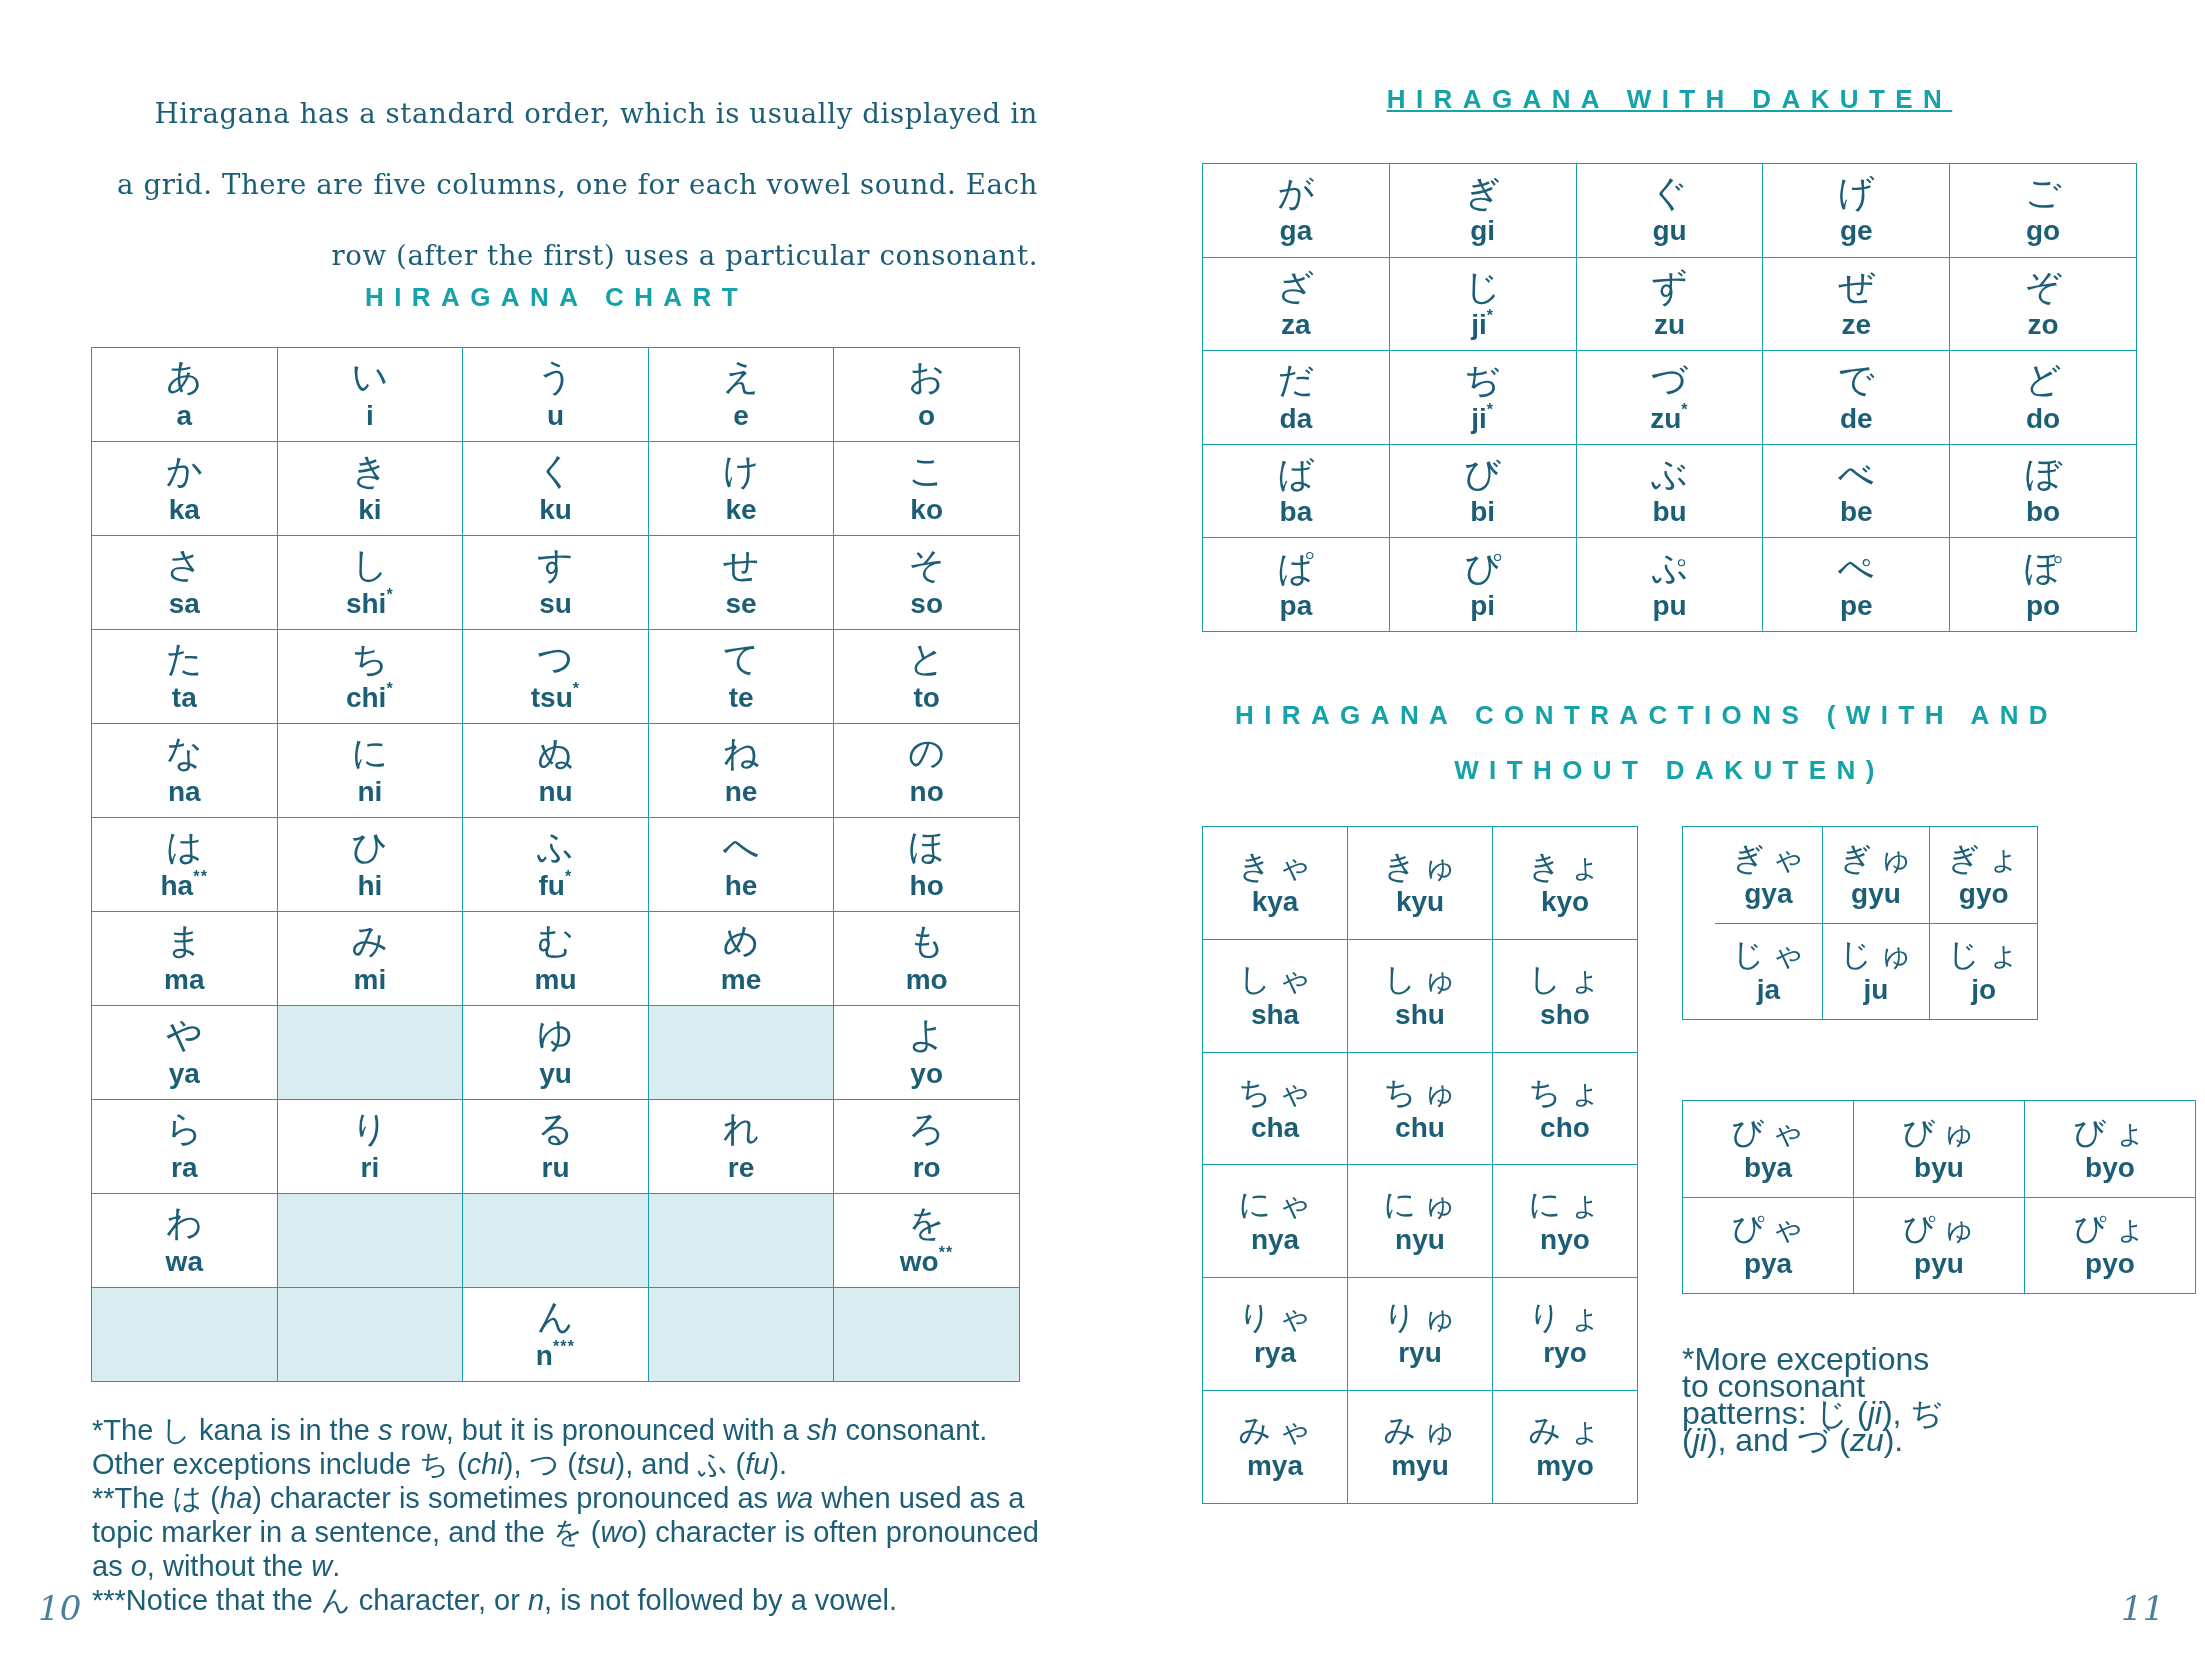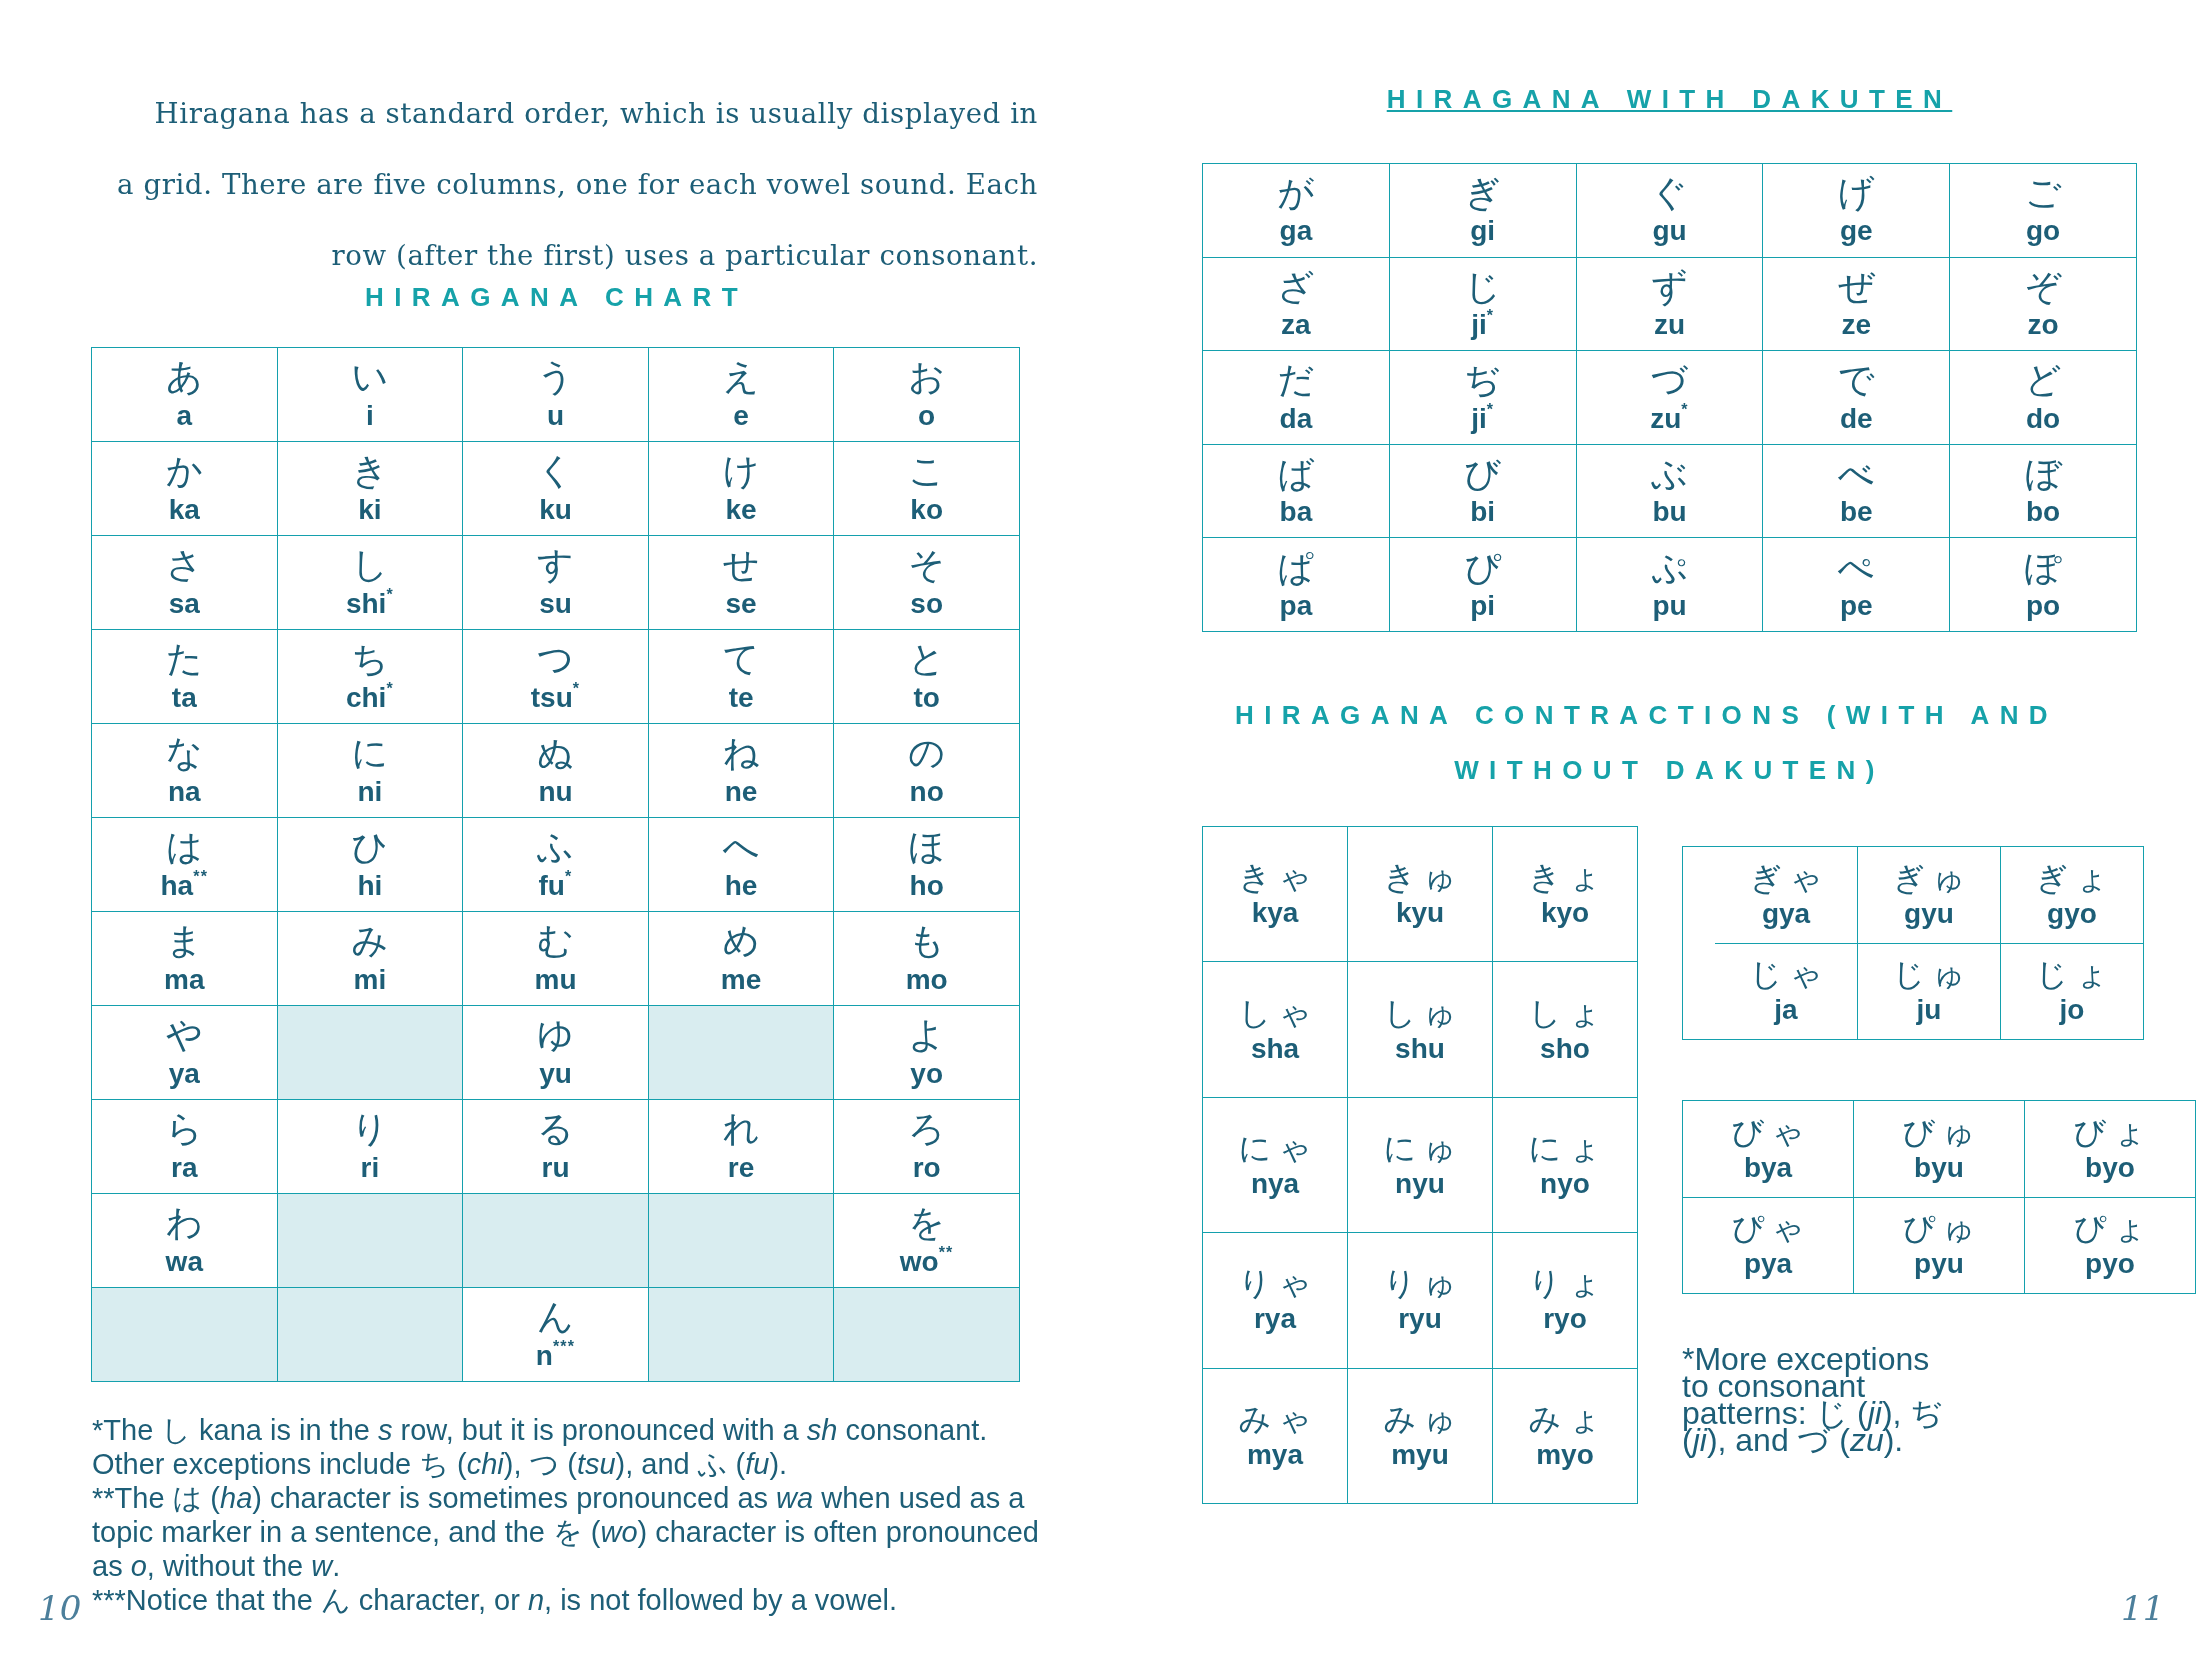--- a/index.html
+++ b/index.html
@@ -25,21 +25,21 @@
   .title-chart{left:92px;top:282px;width:929px;}
   .title-dakuten{left:1202px;top:84px;width:935px;text-decoration:underline;}
   .title-contr1{left:1129px;top:700px;width:1035px;}
   .title-contr2{left:1152px;top:755px;width:1035px;}
 
   
   .grid{border:1.8px solid var(--line);display:flex;flex-direction:column;background:#fff;}
   .grid-main{left:91px;top:347px;width:929px;height:1035px;}
   .grid-dakuten{left:1202px;top:163px;width:935px;height:469px;}
   .grid-contr{left:1202px;top:826px;width:436px;height:678px;}
-  .grid-contr-d1{left:1682px;top:846px;width:462px;height:194px;padding-left:32px;}
+  .grid-contr-d1{left:1682px;top:826px;width:356px;height:194px;padding-left:32px;}
   .grid-contr-d2{left:1682px;top:1100px;width:514px;height:194px;}
   .grow{flex:1;display:flex;}
   .grow:not(:last-child){border-bottom:1.8px solid var(--line);}
   .gcell{flex:1;display:flex;flex-direction:column;align-items:center;
          justify-content:center;gap:6.1px;background:#fff;}
   .gcell:not(:last-child){border-right:1.8px solid var(--line);}
   .gcell.shaded{background:var(--shade);}
   .kana{font-family:"DejaVu Serif",serif;font-size:36px;line-height:1;color:var(--ink);}
   .romaji{font-weight:bold;font-size:28px;line-height:1;color:var(--ink);}
   .romaji sup{font-size:16px;vertical-align:13.5px;letter-spacing:1.2px;line-height:0;}
@@ -435,20 +435,34 @@
         <span class="kana" lang="ja">しゅ</span>
         <span class="romaji">shu</span>
       </div>
       <div class="gcell">
         <span class="kana" lang="ja">しょ</span>
         <span class="romaji">sho</span>
       </div>
     </div>
     <div class="grow">
       <div class="gcell">
+        <span class="kana" lang="ja">ちゃ</span>
+        <span class="romaji">cha</span>
+      </div>
+      <div class="gcell">
+        <span class="kana" lang="ja">ちゅ</span>
+        <span class="romaji">chu</span>
+      </div>
+      <div class="gcell">
+        <span class="kana" lang="ja">ちょ</span>
+        <span class="romaji">cho</span>
+      </div>
+    </div>
+    <div class="grow">
+      <div class="gcell">
         <span class="kana" lang="ja">にゃ</span>
         <span class="romaji">nya</span>
       </div>
       <div class="gcell">
         <span class="kana" lang="ja">にゅ</span>
         <span class="romaji">nyu</span>
       </div>
       <div class="gcell">
         <span class="kana" lang="ja">にょ</span>
         <span class="romaji">nyo</span>

